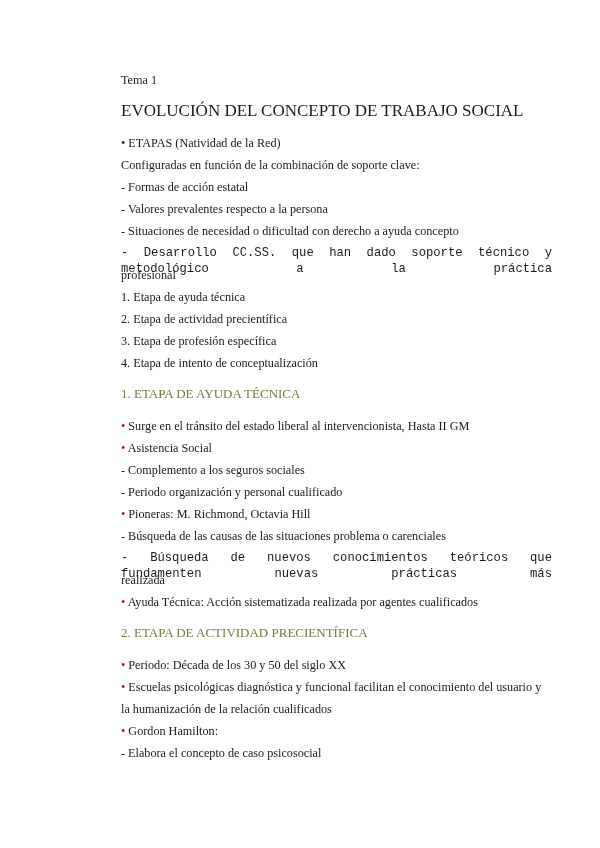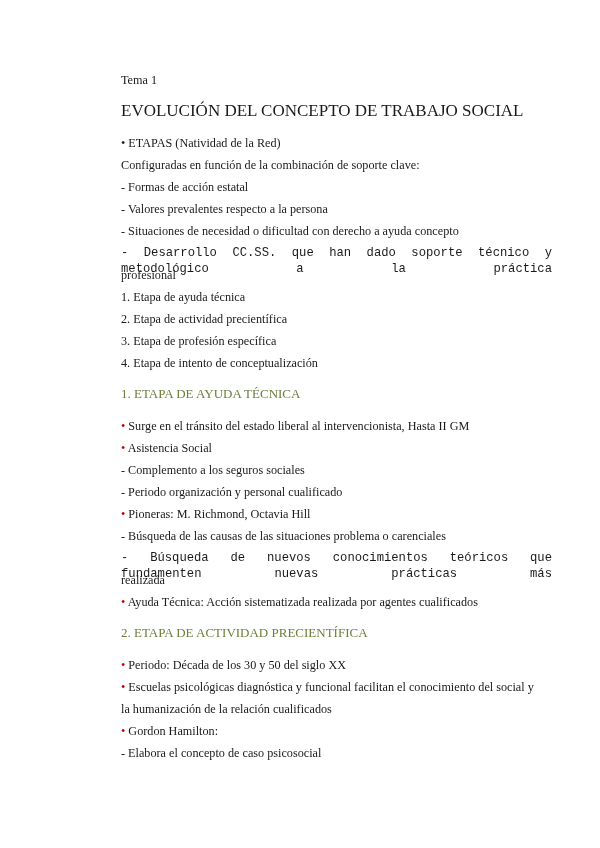--- a/index.html
+++ b/index.html
@@ -71,21 +71,21 @@
   </div>
 
   <div class="line heading" style="top:625px">2. ETAPA DE ACTIVIDAD PRECIENTÍFICA</div>
 
   <div class="line" style="top:657px">
     <span class="bullet-red">•</span>
     <b>Periodo</b><span>: Década de los 30 y 50 del siglo XX</span>
   </div>
 
   <div class="line" style="top:679px">
-    <span class="bullet-red">•</span><span> Escuelas </span><b>psicológicas</b><span> diagnóstica y funcional </span><b>facilitan</b><span> el conocimiento del social y</span>
+    <span class="bullet-red">•</span><span> Escuelas </span><b>psicológicas</b><span> diagnóstica y funcional </span><b>facilitan</b><span> el conocimiento del usuario y</span>
   </div>
   <div class="line" style="top:701px">la humanización de la relación cualificados</div>
 
   <div class="line" style="top:723px">
     <span class="bullet-red">•</span>
     <b>Gordon Hamilton</b><span>:</span>
   </div>
   <div class="line" style="top:745px">- Elabora el concepto de caso psicosocial</div>
 
 </div>

